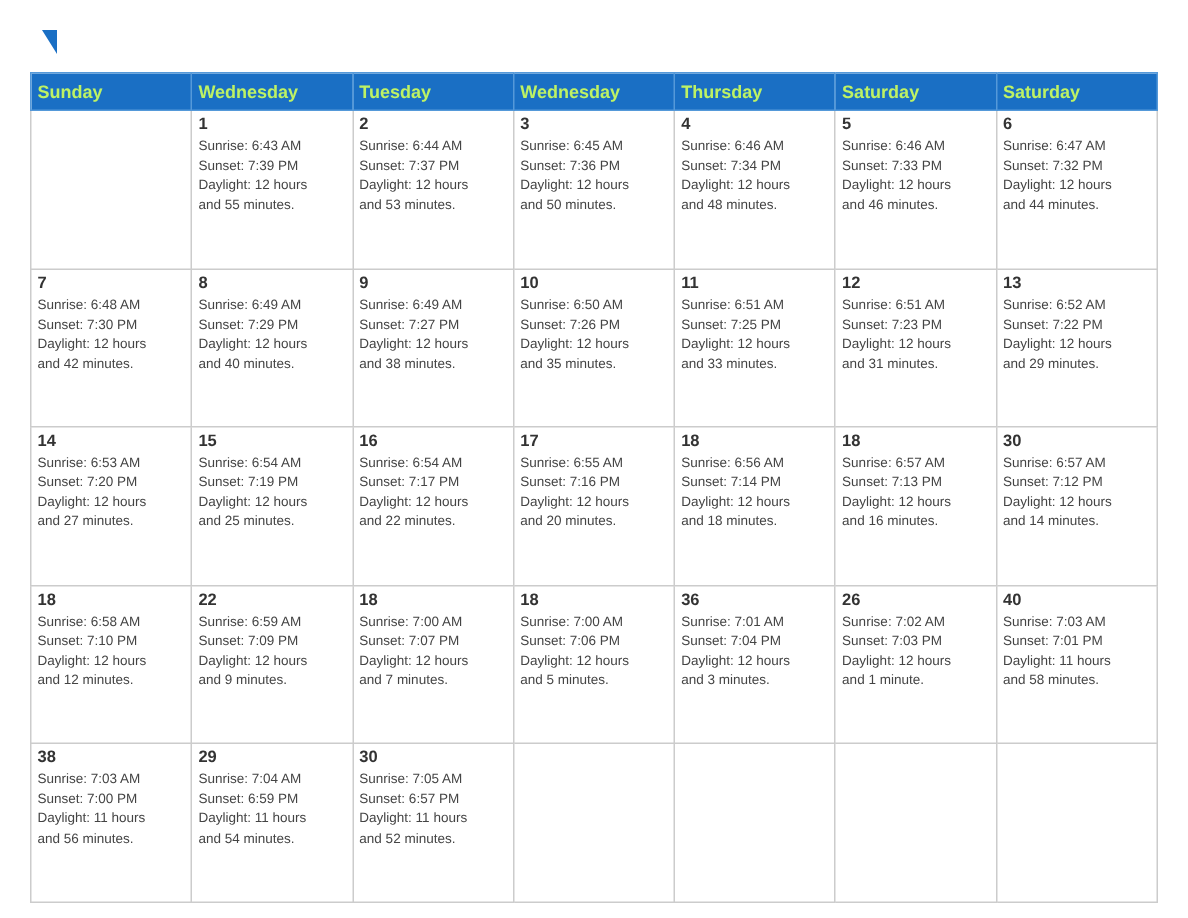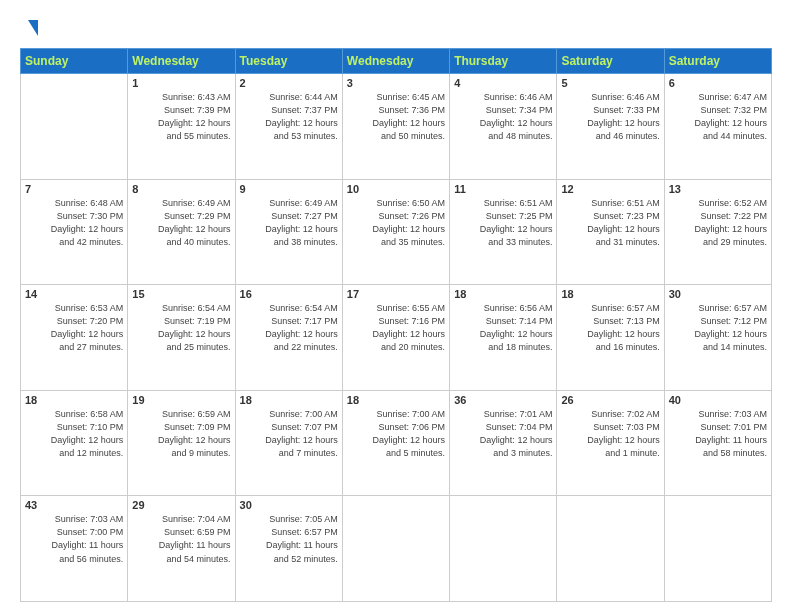--- a/index.html
+++ b/index.html
@@ -78,21 +78,20 @@
     .day-num {
       font-weight: bold;
       font-size: 11px;
       display: block;
       margin-bottom: 2px;
     }
     .day-info {
       font-size: 9px;
       color: #444;
       line-height: 1.45;
-      text-align: right;
     }
     .logo-wrapper {
       display: flex;
       align-items: center;
       gap: 2px;
     }
     .logo-text-block {
       display: flex;
       flex-direction: column;
     }
@@ -218,21 +217,21 @@
             <span class="day-num">30</span>
             <div class="day-info">Sunrise: 6:57 AM<br>Sunset: 7:12 PM<br>Daylight: 12 hours<br>and 14 minutes.</div>
           </td>
         </tr>
         <tr>
           <td>
             <span class="day-num">18</span>
             <div class="day-info">Sunrise: 6:58 AM<br>Sunset: 7:10 PM<br>Daylight: 12 hours<br>and 12 minutes.</div>
           </td>
           <td>
-            <span class="day-num">19</span>
+            <span class="day-num">22</span>
             <div class="day-info">Sunrise: 6:59 AM<br>Sunset: 7:09 PM<br>Daylight: 12 hours<br>and 9 minutes.</div>
           </td>
           <td>
             <span class="day-num">18</span>
             <div class="day-info">Sunrise: 7:00 AM<br>Sunset: 7:07 PM<br>Daylight: 12 hours<br>and 7 minutes.</div>
           </td>
           <td>
             <span class="day-num">18</span>
             <div class="day-info">Sunrise: 7:00 AM<br>Sunset: 7:06 PM<br>Daylight: 12 hours<br>and 5 minutes.</div>
           </td>
@@ -244,21 +243,21 @@
             <span class="day-num">26</span>
             <div class="day-info">Sunrise: 7:02 AM<br>Sunset: 7:03 PM<br>Daylight: 12 hours<br>and 1 minute.</div>
           </td>
           <td>
             <span class="day-num">40</span>
             <div class="day-info">Sunrise: 7:03 AM<br>Sunset: 7:01 PM<br>Daylight: 11 hours<br>and 58 minutes.</div>
           </td>
         </tr>
         <tr>
           <td>
-            <span class="day-num">43</span>
+            <span class="day-num">38</span>
             <div class="day-info">Sunrise: 7:03 AM<br>Sunset: 7:00 PM<br>Daylight: 11 hours<br>and 56 minutes.</div>
           </td>
           <td>
             <span class="day-num">29</span>
             <div class="day-info">Sunrise: 7:04 AM<br>Sunset: 6:59 PM<br>Daylight: 11 hours<br>and 54 minutes.</div>
           </td>
           <td>
             <span class="day-num">30</span>
             <div class="day-info">Sunrise: 7:05 AM<br>Sunset: 6:57 PM<br>Daylight: 11 hours<br>and 52 minutes.</div>
           </td>

